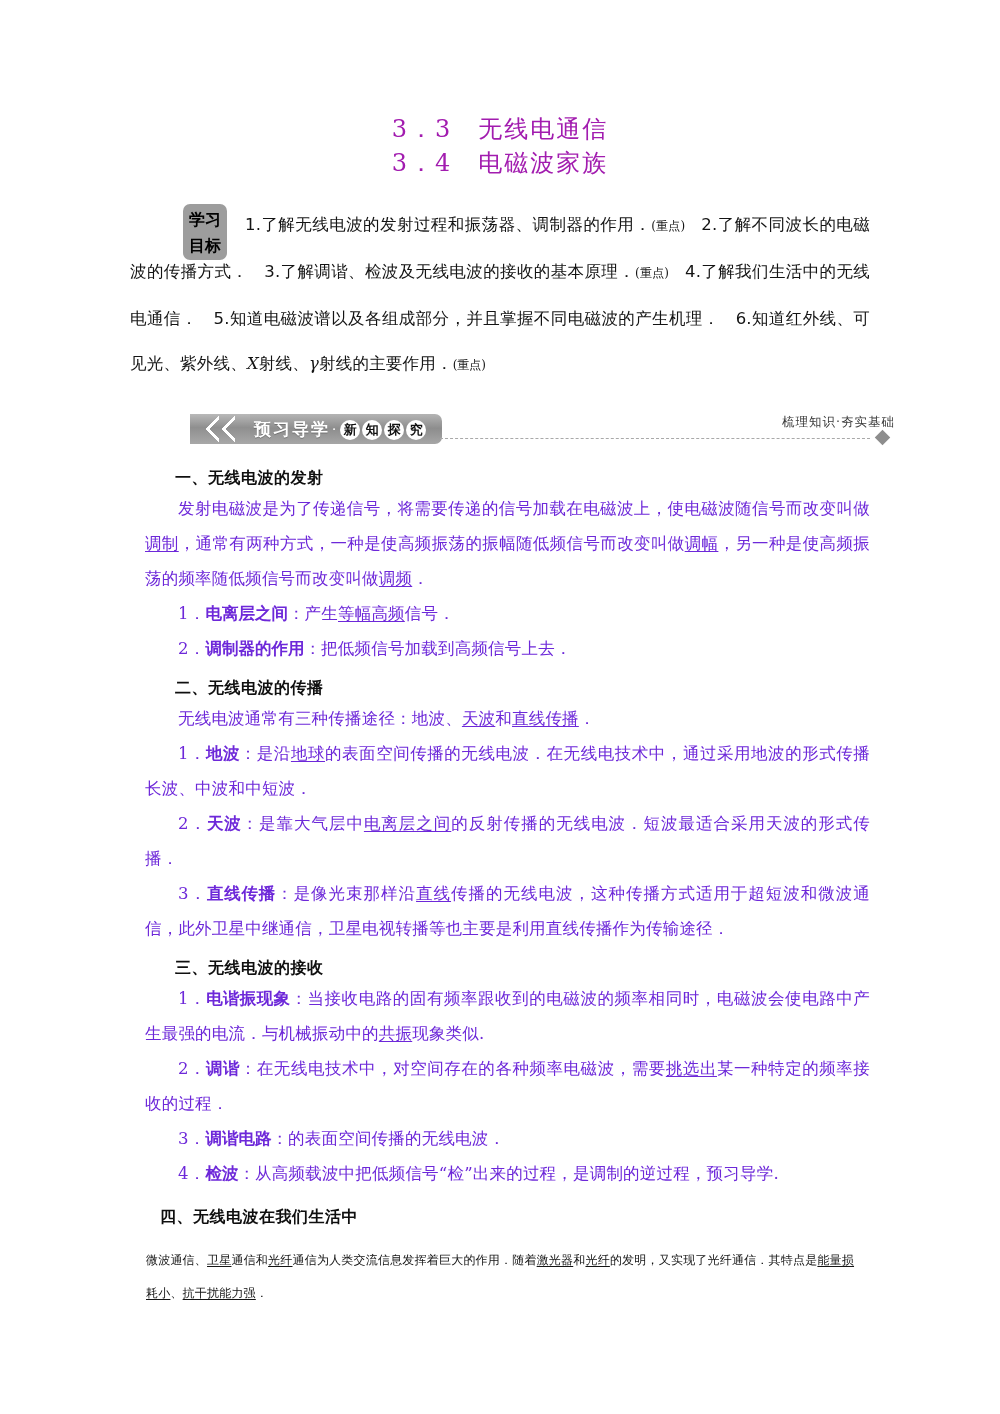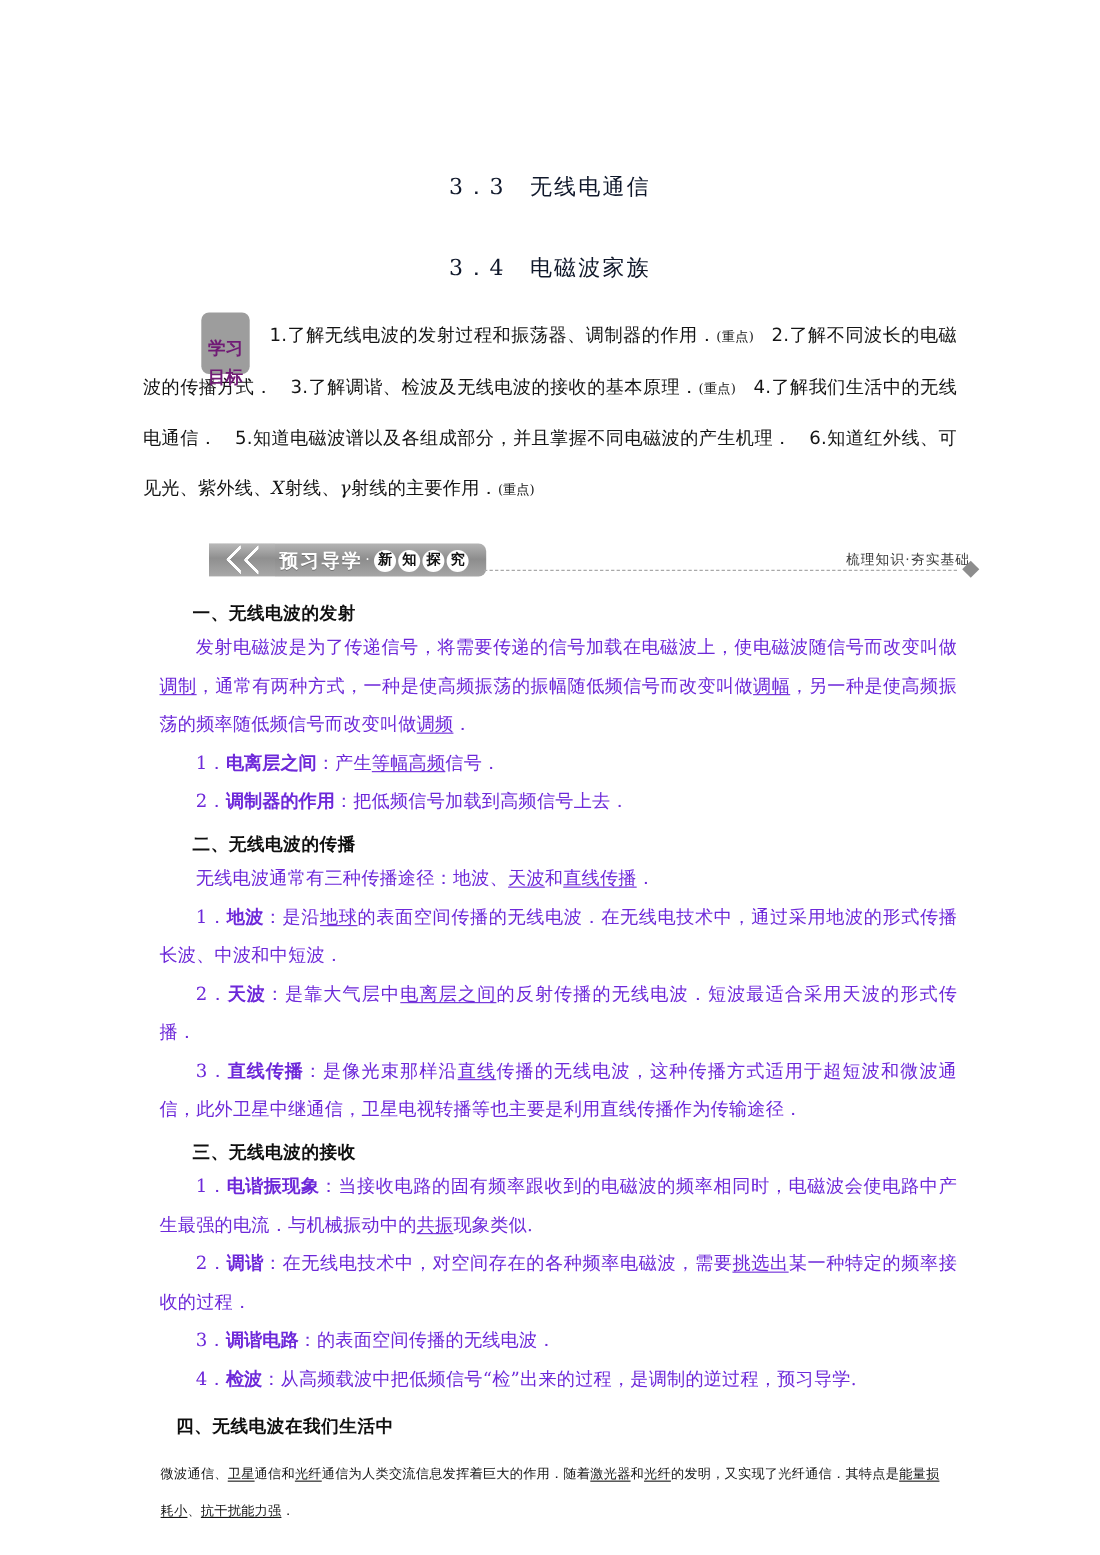--- a/index.html
+++ b/index.html
@@ -22,49 +22,48 @@
     height: 1414px;
   }
 
   
   .title-block {
     text-align: center;
     padding-top: 112px;
   }
   .title-line {
     font-family: "DejaVu Serif", "Liberation Serif", serif;
-    font-size: 20px;
+    font-size: 24px;
     letter-spacing: 2px;
-    color: #0f172a;
+    color: #a21caf;
     line-height: 34px;
     white-space: pre;
-    margin-top: 40px;
   }
 
   
   .obj-wrap {
     position: relative;
     margin-top: 22px;
     padding: 0 130px 0 130px;
   }
   .obj-badge {
     position: absolute;
     left: 183px;
     top: 2px;
     width: 44px;
     height: 56px;
     background: #9d9d9d;
     border-radius: 7px;
-    color: #701a75;
+    color: #000000;
     font-family: "DejaVu Sans", "Liberation Sans", sans-serif;
     font-weight: bold;
     font-size: 16px;
     line-height: 26px;
     text-align: center;
-    padding-top: 20px;
+    padding-top: 3px;
     box-sizing: border-box;
     letter-spacing: 0px;
   }
   .obj-text {
     font-family: "DejaVu Sans", "Liberation Sans", sans-serif;
     font-size: 16.5px;
     line-height: 45px;
     color: #141414;
     text-align: justify;
     text-indent: 115px;
@@ -148,25 +147,24 @@
     color: #121212;
     font-family: "DejaVu Sans", "Liberation Sans", sans-serif;
     font-weight: bold;
     font-size: 13px;
     line-height: 20px;
     text-align: center;
     margin-right: 2px;
   }
   .banner-right {
     position: absolute;
-    right: 118px;
+    right: 105px;
     top: 6px;
     height: 30px;
     display: flex;
-    align-items: center;
   }
   .banner-right .rtext {
     font-family: "DejaVu Sans", "Liberation Sans", sans-serif;
     font-size: 12.5px;
     color: #3a3a3a;
     letter-spacing: 1px;
     white-space: nowrap;
   }
   .dash-line {
     position: absolute;

